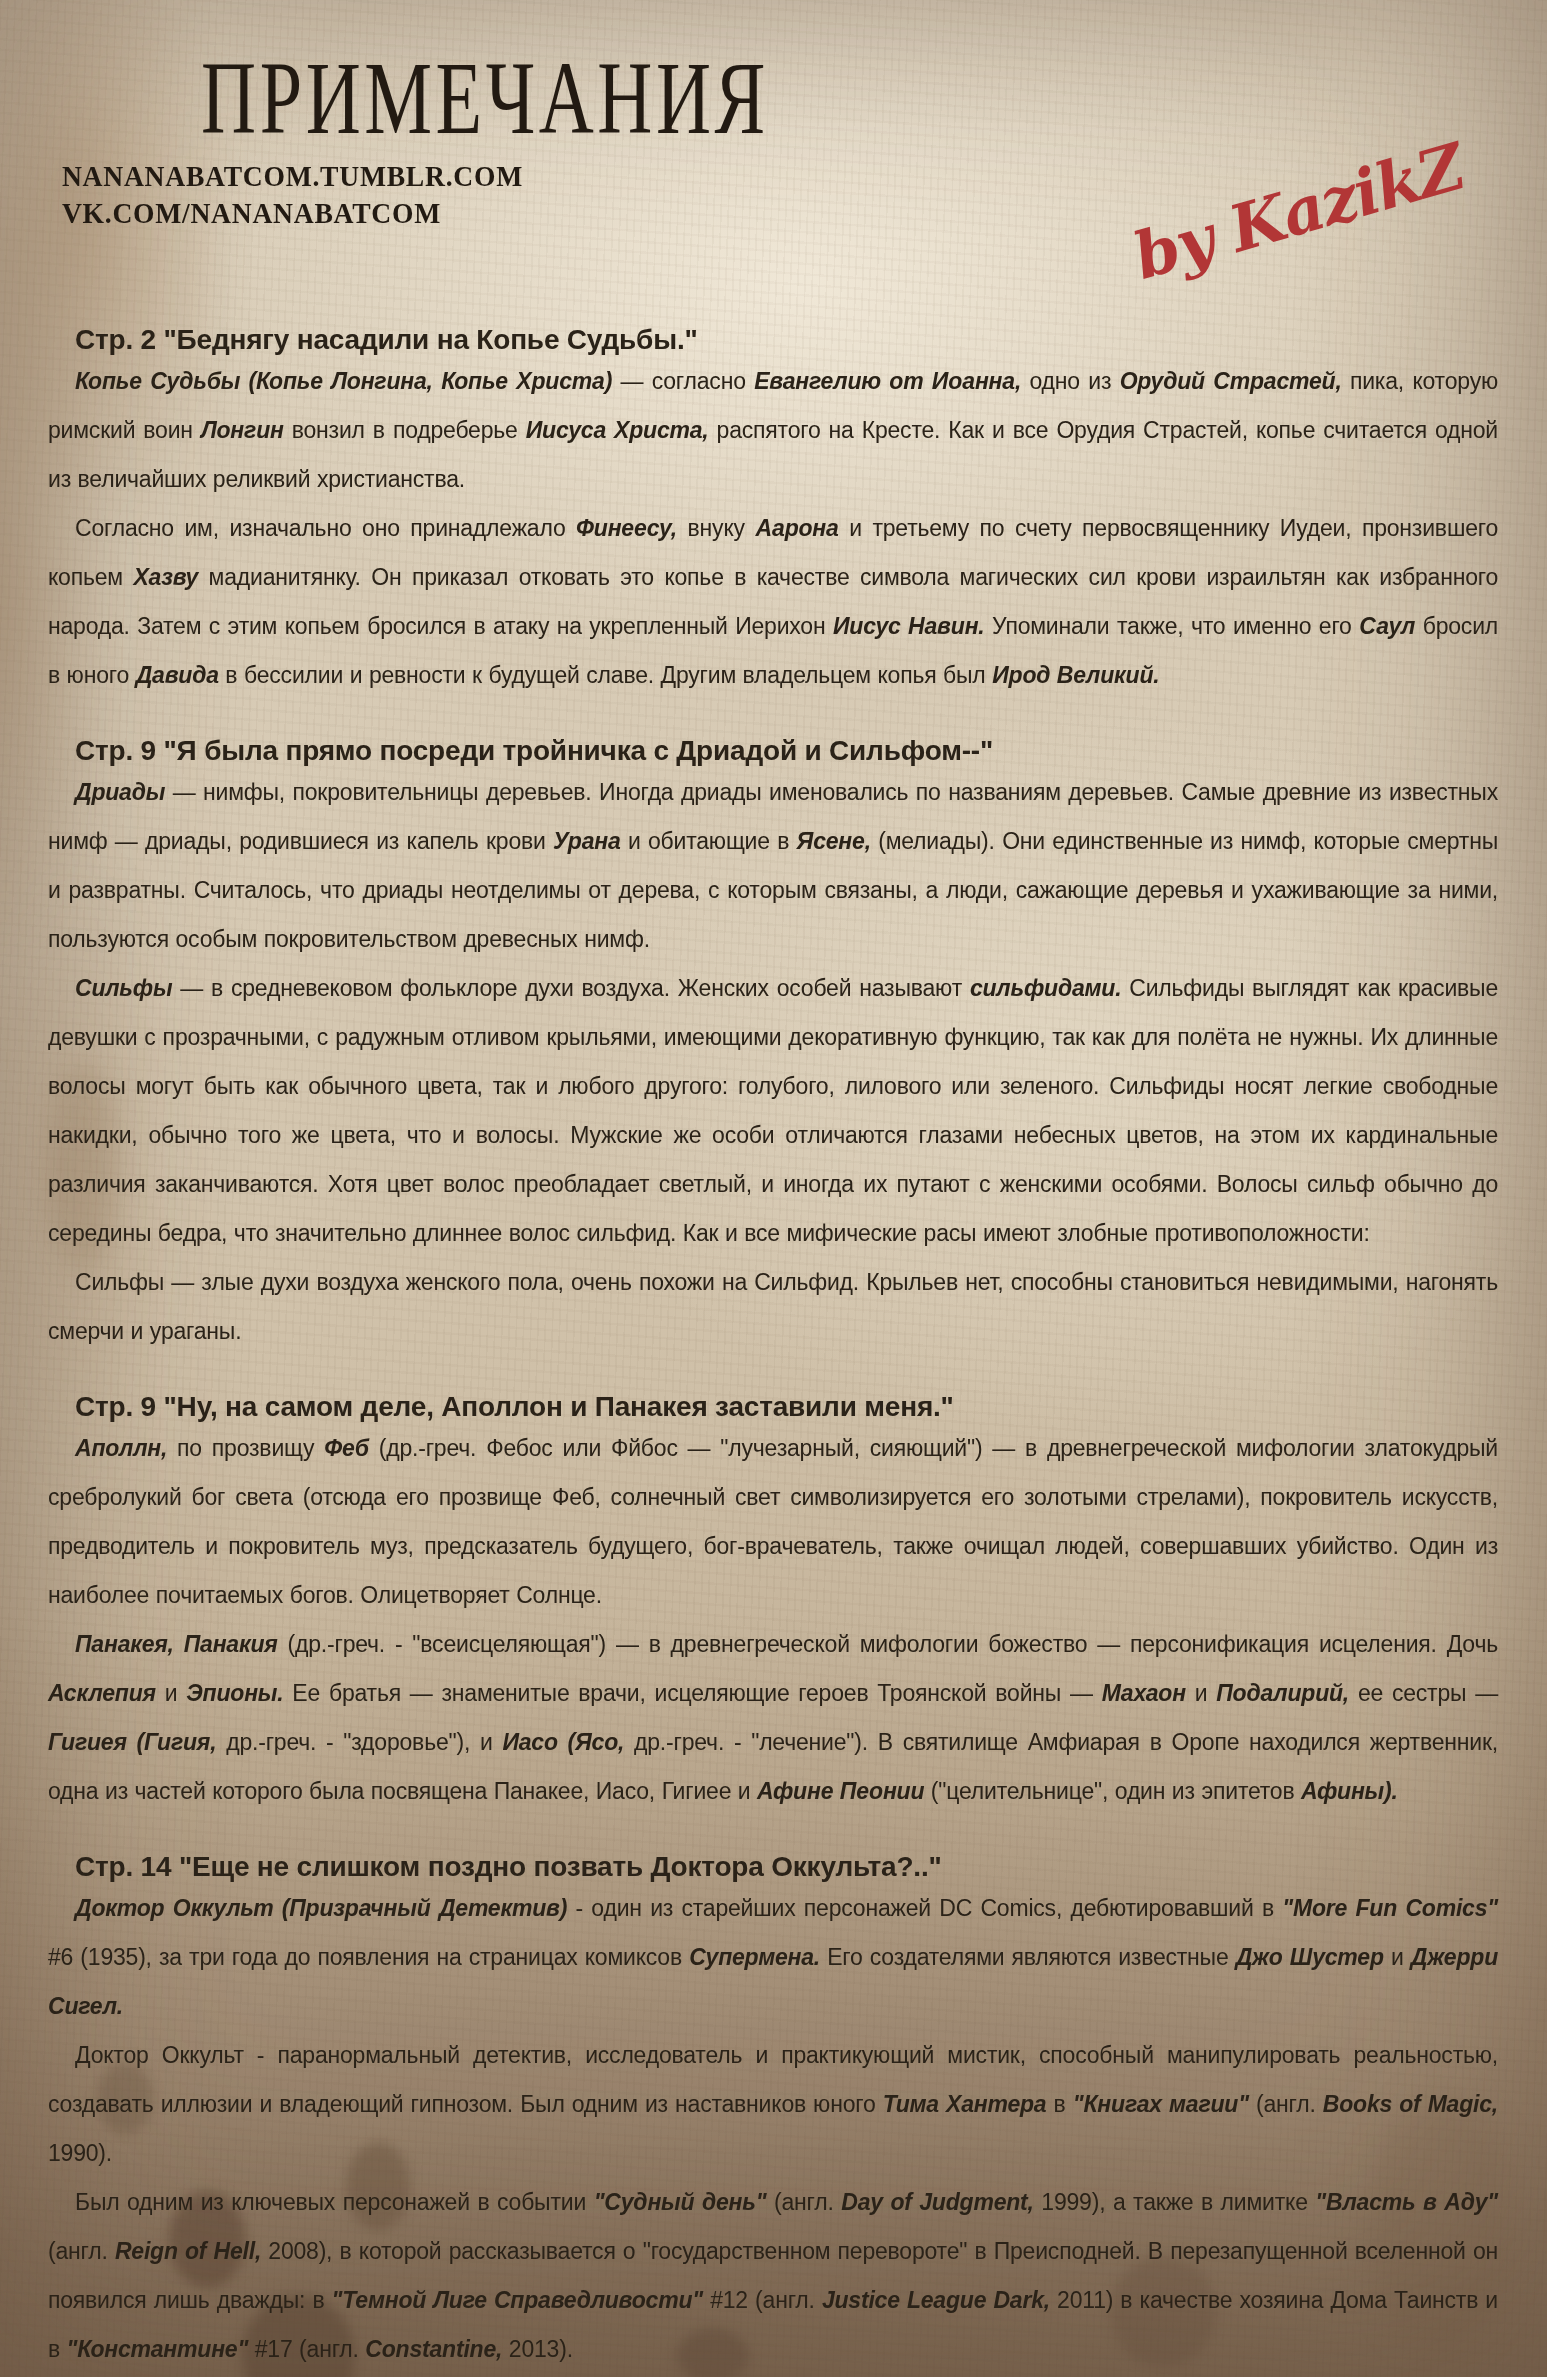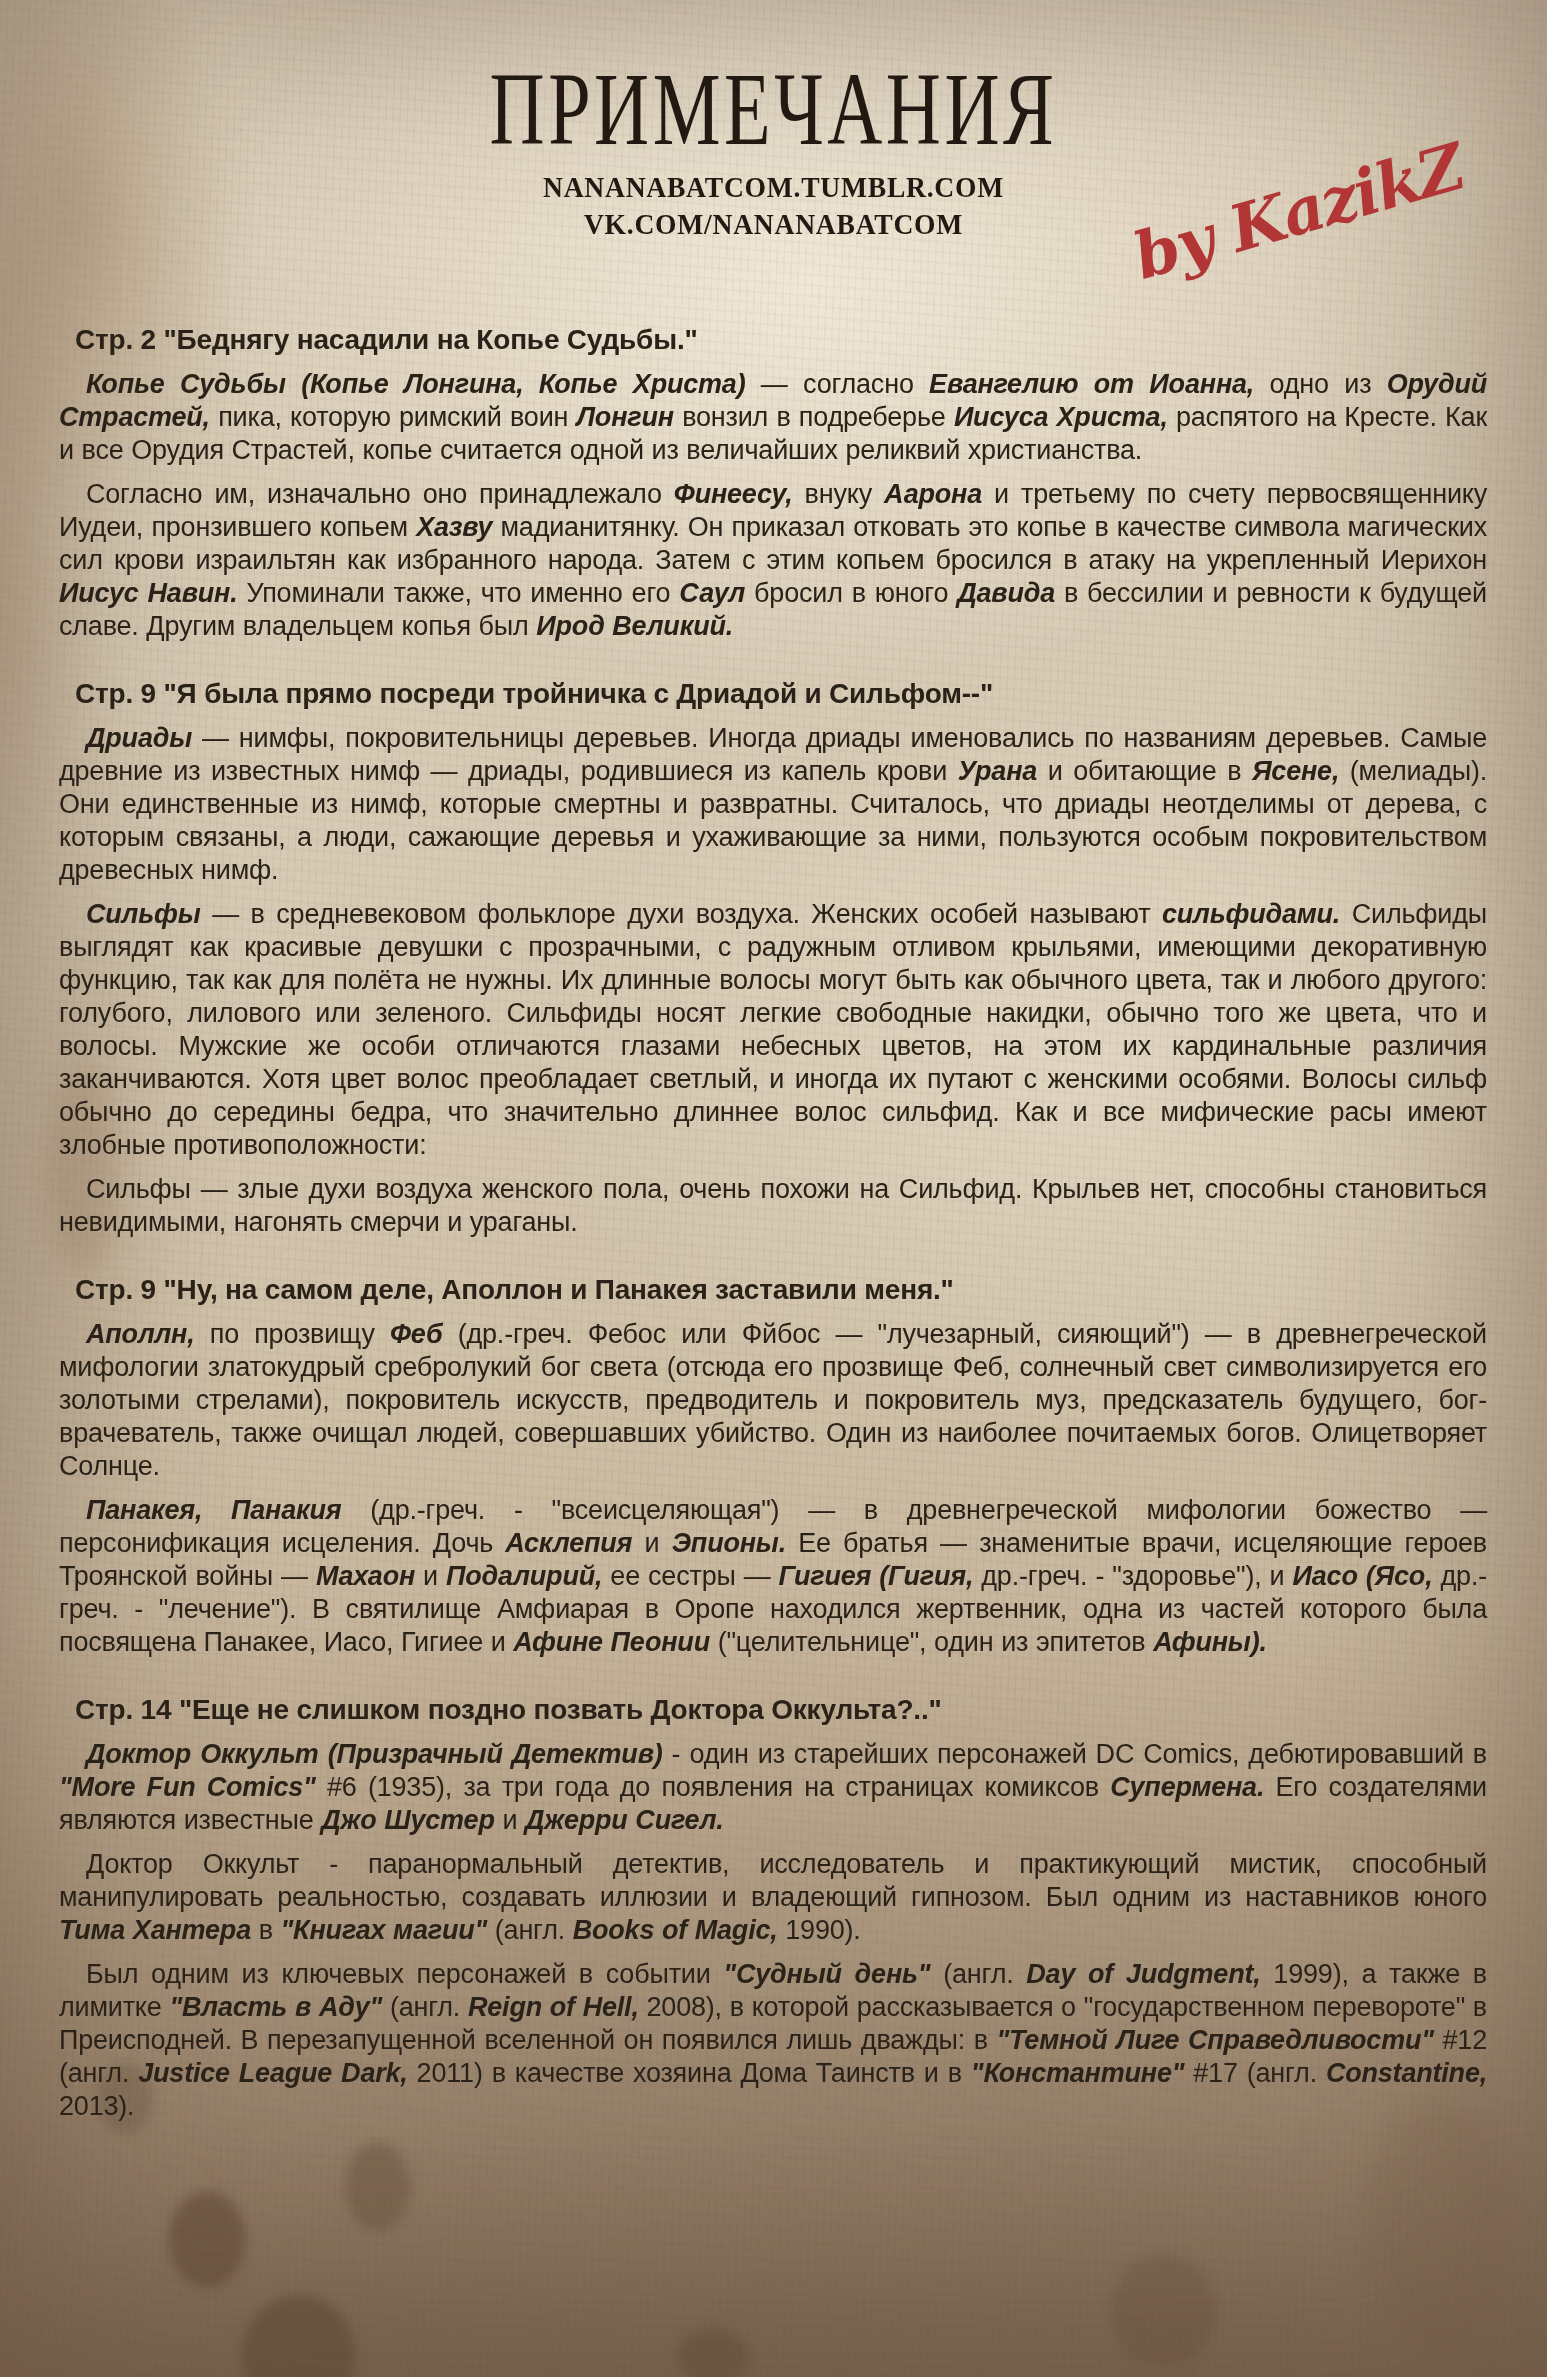--- a/index.html
+++ b/index.html
@@ -48,21 +48,21 @@
   .blob.b1{left:169px;top:2191px;width:77px;height:97px;}
   .blob.b2{left:242px;top:2295px;width:113px;height:121px;background:rgba(86,66,50,0.5);}
   .blob.b3{left:346px;top:2142px;width:64px;height:89px;background:rgba(100,78,58,0.42);}
   .blob.b4{left:97px;top:2062px;width:56px;height:72px;background:rgba(104,82,62,0.35);}
   .blob.b5{left:677px;top:2328px;width:72px;height:56px;background:rgba(90,70,54,0.42);}
   .blob.b6{left:1111px;top:2255px;width:105px;height:113px;background:rgba(98,76,58,0.30);}
   .blob.b7{left:48px;top:1063px;width:72px;height:209px;background:rgba(140,112,84,0.22);filter:blur(13px);}
   .blob.b8{left:1369px;top:2094px;width:145px;height:258px;background:rgba(120,95,72,0.25);filter:blur(16px);}
 
   
-  .header{position:absolute;top:12px;left:0;width:100%;text-align:center;}
+  .header{position:absolute;top:1px;left:0;width:100%;}
   .page-title{
     margin:50px 0 0 0;
     font-family:"Liberation Serif",serif;
     font-weight:400;
     font-size:103px;line-height:95px;
     letter-spacing:4.8px;
     color:#221a12;
     transform:scaleX(0.74);transform-origin:50% 0;
     white-space:nowrap;
   }
@@ -95,22 +95,22 @@
     color:#2a2218;
   }
   .note-heading{
     font-size:28px;line-height:35px;
     font-weight:700;font-style:normal;
     margin:33px 0 0 0;text-indent:27px;
     letter-spacing:-0.2px;
   }
   .note-section:first-child .note-heading{margin-top:0;}
   .note-para{
-    font-size:27px;line-height:33px;
-    margin:11px;text-indent:27px;
+    font-size:23px;line-height:49px;
+    margin:0;text-indent:27px;
     text-align:justify;
     letter-spacing:-0.2px;
     word-spacing:0.4px;
   }
   .note-para .em{font-weight:700;font-style:italic;}
 </style>
 </head>
 <body>
 
 <div class="paper"></div>

